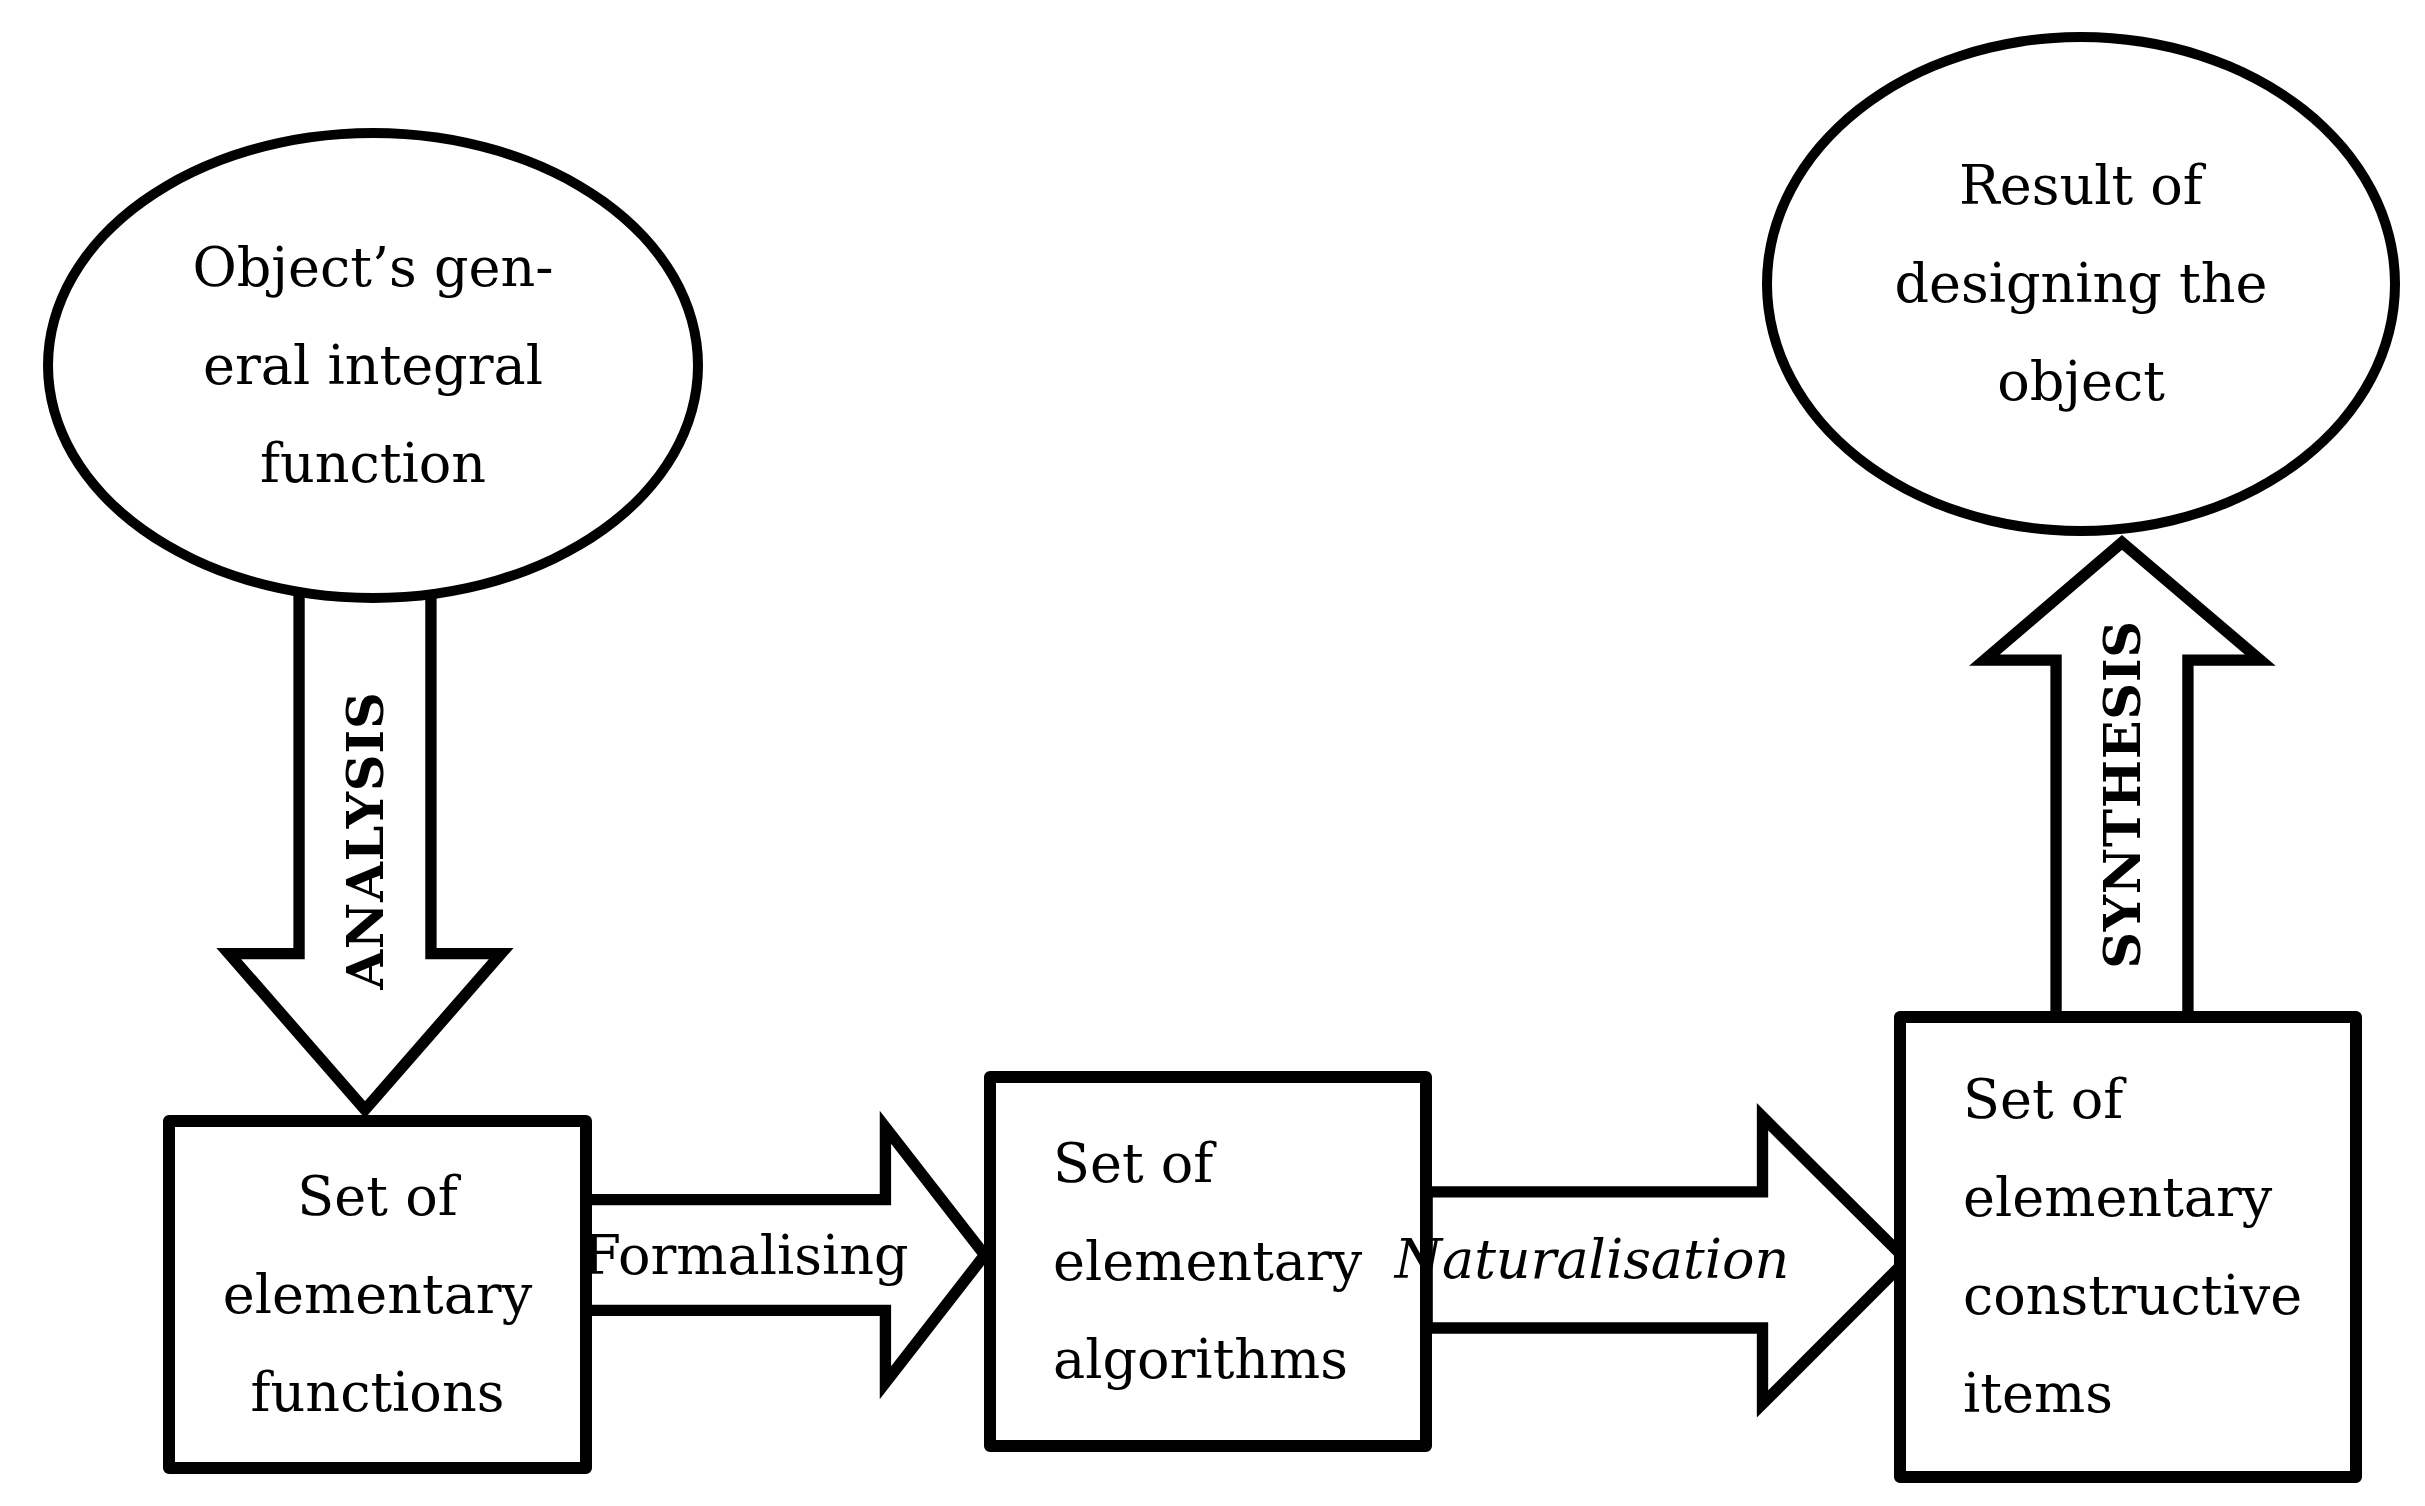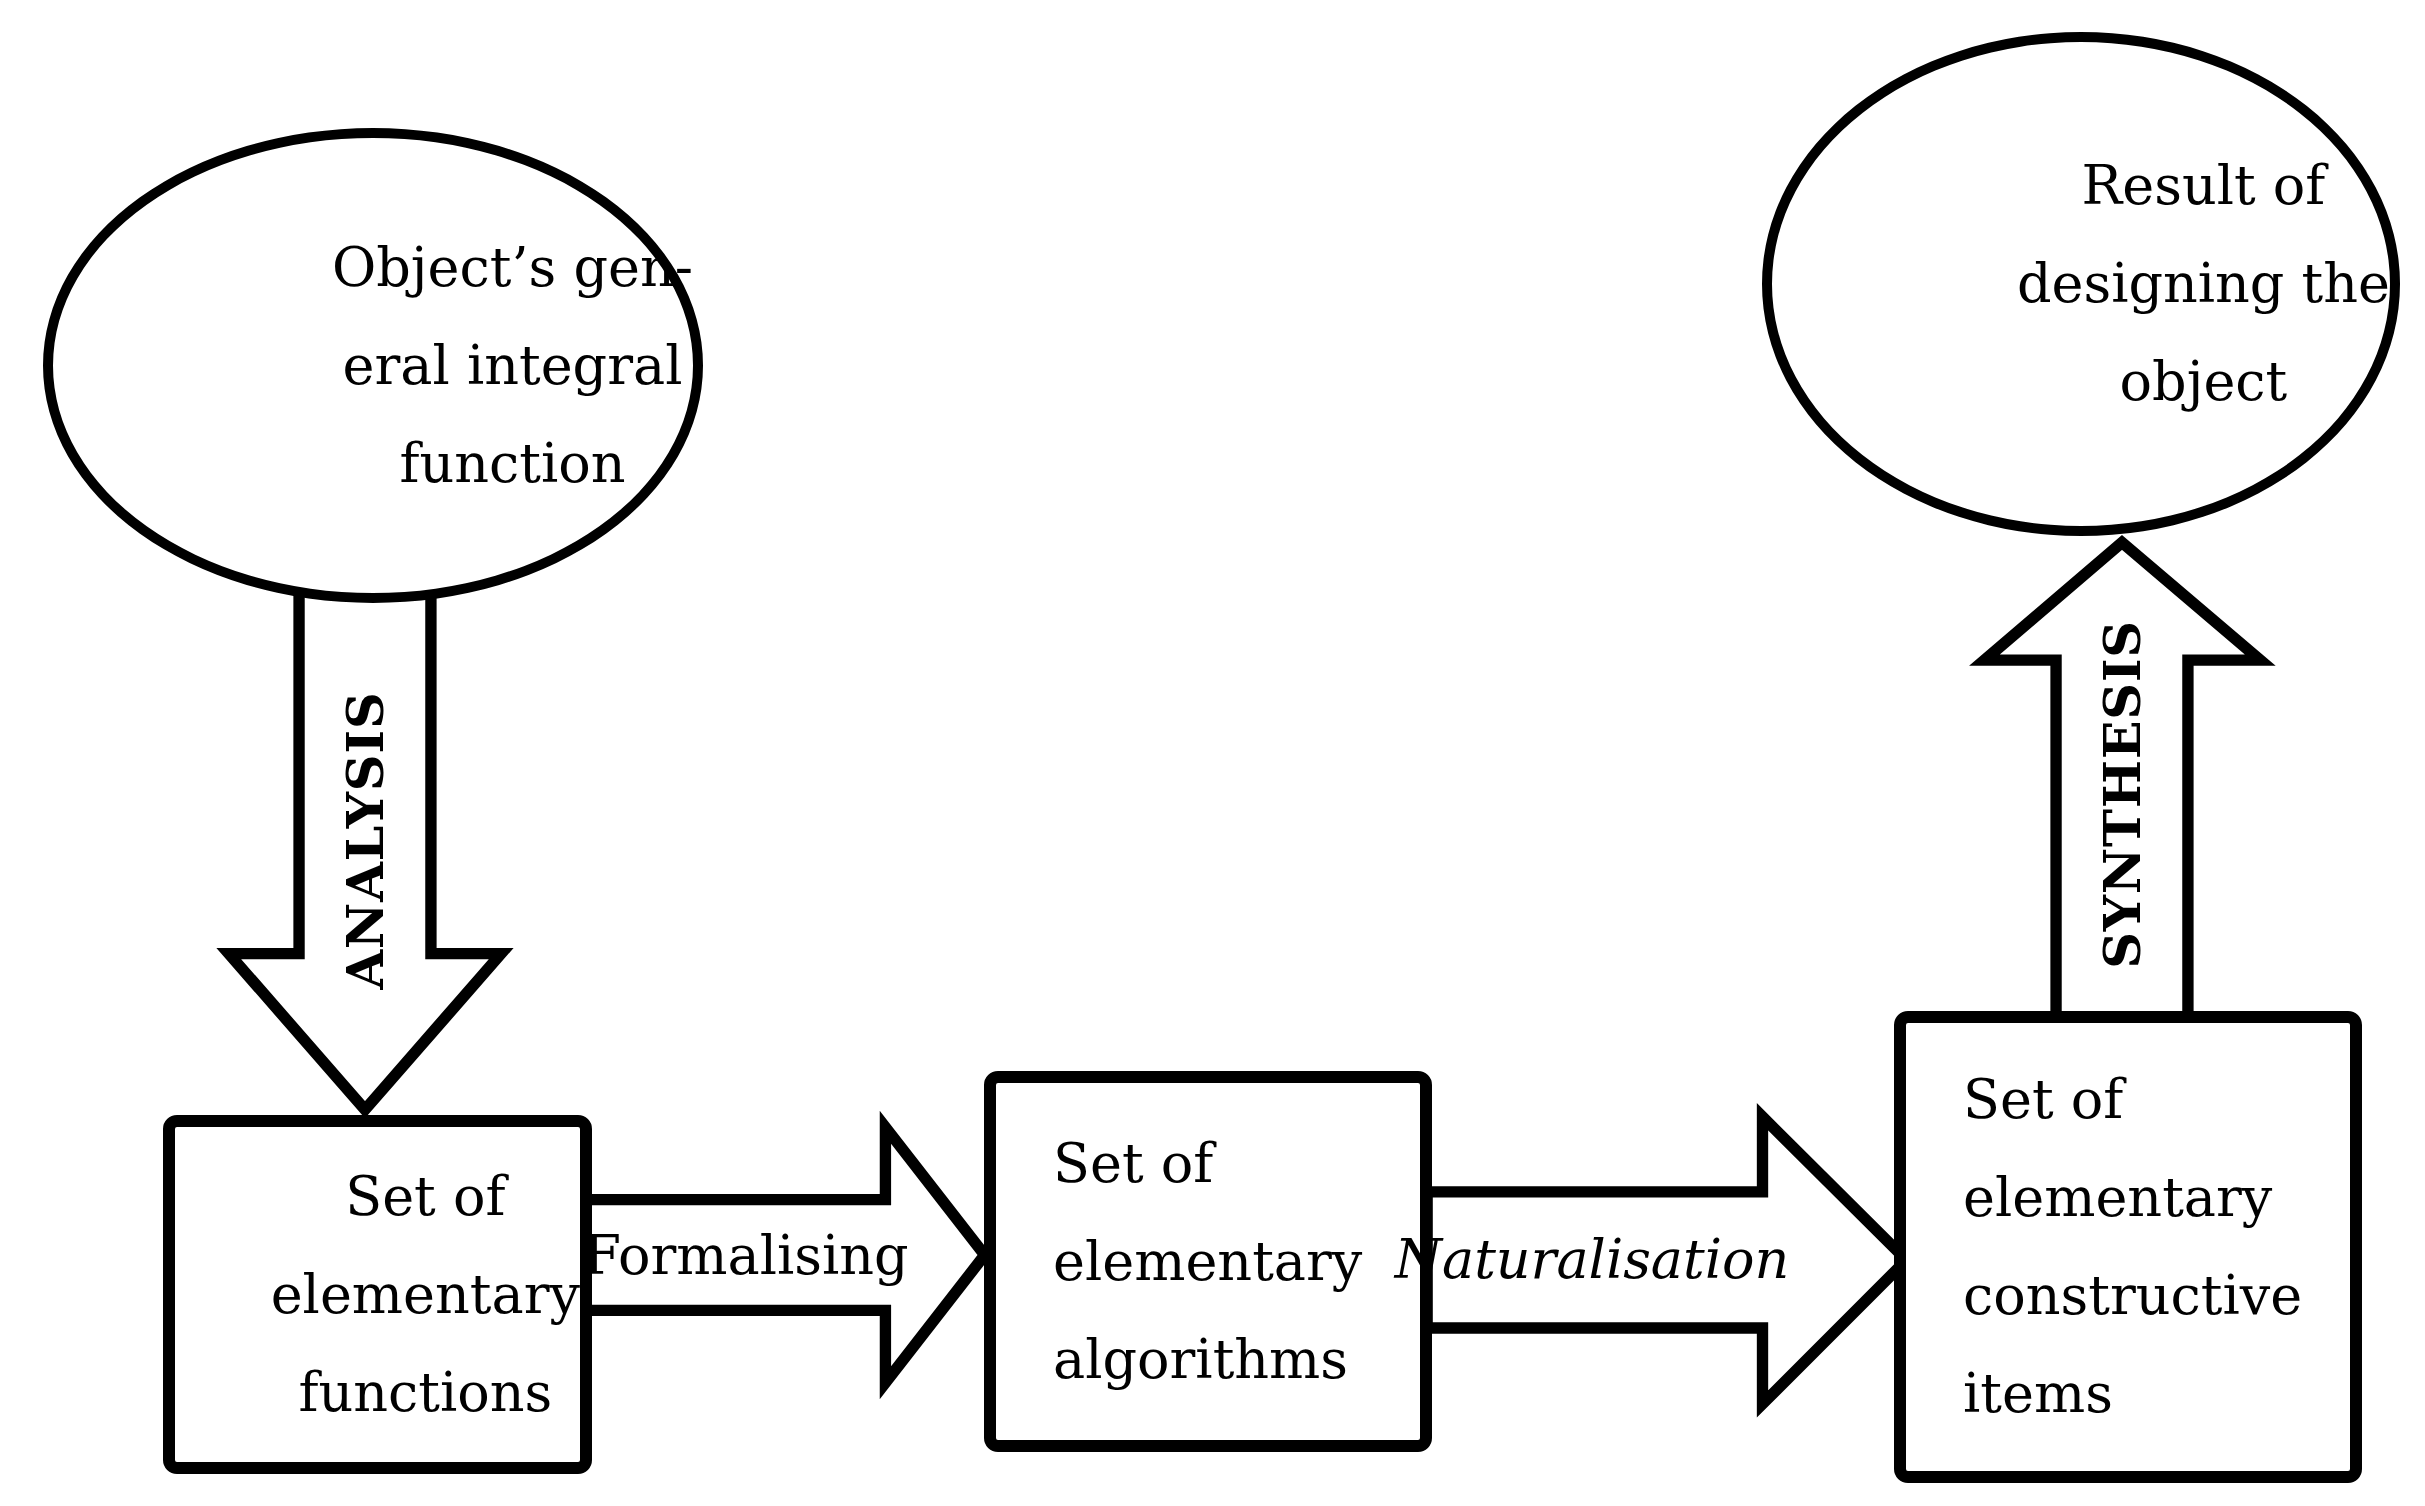--- a/index.html
+++ b/index.html
@@ -30,29 +30,29 @@
     stroke-width: 16;
     stroke-linejoin: miter;
   }
   .node {
     position: absolute;
     z-index: 2;
     background: #ffffff;
     box-sizing: border-box;
     display: flex;
     align-items: center;
-    justify-content: flex-end;
+    justify-content: center;
   }
   .node.ellipse {
     border: 10px solid #000000;
     border-radius: 50%;
   }
   .node.rbox {
     border: 12.8px solid #000000;
-    border-radius: 14px;
+    border-radius: 6px;
   }
   .node-label {
     white-space: pre-line;
     font-size: 54px;
     line-height: 98px;
     text-align: center;
   }
   .node.align-left {
     justify-content: flex-start;
   }

